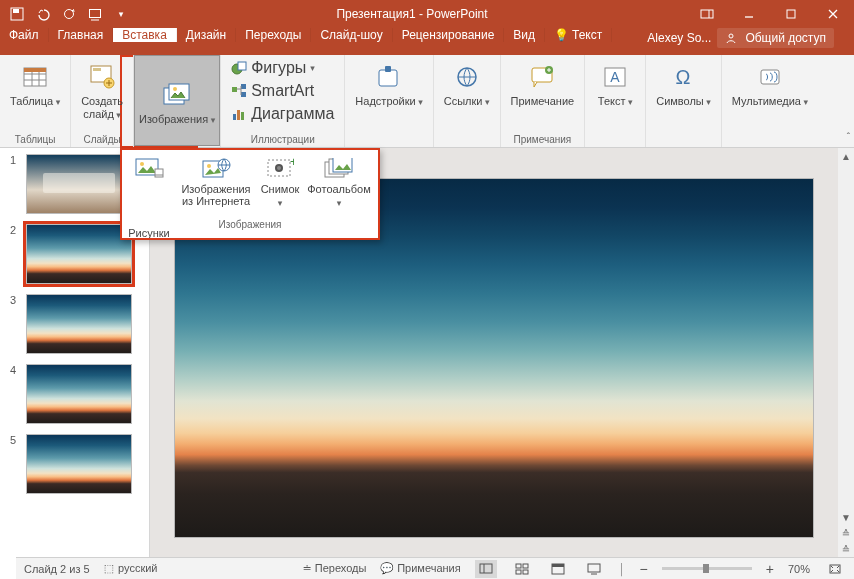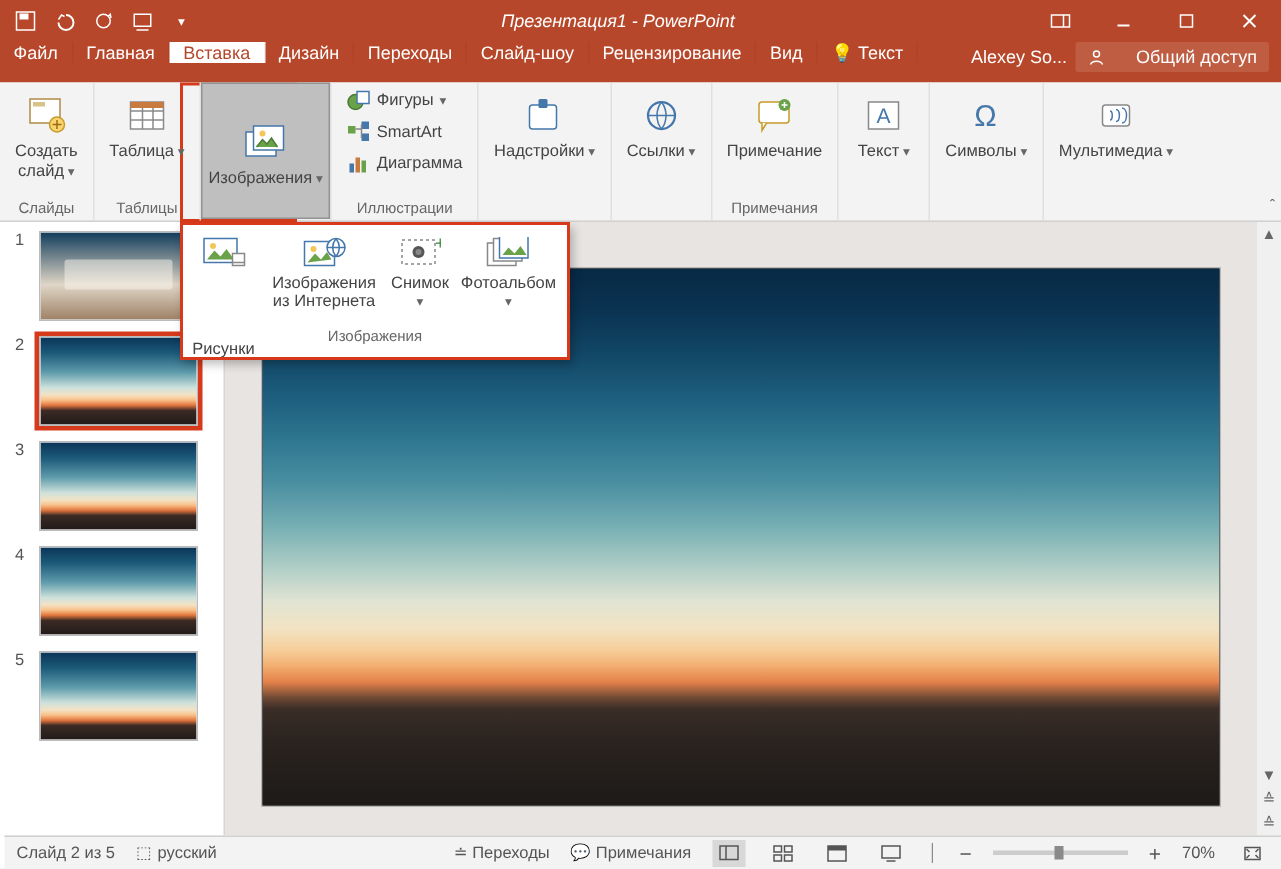--- a/index.html
+++ b/index.html
@@ -2,41 +2,41 @@
 <html><head>
 <meta charset="utf-8">
 <style>
   * { box-sizing: border-box; margin: 0; padding: 0; font-family: "Segoe UI", Tahoma, sans-serif; }
   body { width: 854px; height: 579px; background: #fff; overflow: hidden; font-size: 12px; }
 
   
   .titlebar { height: 28px; background: #b7472a; display: flex; align-items: center; color: #fff; }
   .qat { display: flex; align-items: center; gap: 4px; padding: 0 6px; }
   .qat-btn { width: 22px; height: 22px; display: flex; align-items: center; justify-content: center; color: #fff; }
-  .title-center { flex: 1; text-align: center; font-size: 12px; font-style: italic; }
+  .title-center { flex: 1; text-align: center; font-size: 12px; }
   .win-controls { display: flex; }
   .win-btn { width: 42px; height: 28px; display: flex; align-items: center; justify-content: center; color: #fff; }
 
   
   .tabsrow { height: 27px; background: #b7472a; display: flex; align-items: flex-start; color: #fff; font-size: 12px; }
   .tab { padding: 0 9px; display: flex; align-items: center; cursor: default; border-right: 1px solid rgba(0,0,0,0.05); }
   .tab.active { background: #ffffff; color: #b7472a; }
-  .tab-right { margin-left: auto; display: flex; align-items: center; gap: 6px; padding-right: 8px; }
-  .share-btn { background: rgba(255,255,255,0.12); padding: 3px 8px; border-radius: 2px; display:flex; align-items:center; gap:20px; }
+  .tab-right { margin-left: auto; display: flex; align-items: center; gap: 6px; padding-right: 20px; }
+  .share-btn { background: rgba(255,255,255,0.12); padding: 3px 8px; border-radius: 2px; display:flex; align-items:center; gap:8px; }
 
   
   .ribbon { height: 93px; background: #f3f3f3; border-bottom: 1px solid #d0d0d0; display: flex; position: relative; }
   .group { border-right: 1px solid #e0e0e0; padding: 2px 6px 0; display: flex; flex-direction: column; align-items: center; position: relative; height: 100%; }
   .group-content { flex: 1; display: flex; align-items: flex-start; gap: 2px; }
   .group-label { font-size: 10px; color: #666; padding-bottom: 2px; text-align: center; width: 100%; }
   .bigbtn { display: flex; flex-direction: column; align-items: center; justify-content: flex-start; padding: 4px 4px 0; min-width: 48px; text-align: center; line-height: 1.15; }
   .bigbtn.highlighted { background: #bfbfbf; border: 1px solid #939393; }
   .bigbtn .ico { width: 32px; height: 32px; display:flex; align-items:center; justify-content:center; color:#3b6aa0; }
   .bigbtn .lbl { font-size: 11px; color: #444; margin-top: 2px; }
-  .smallbtn { display: flex; align-items: center; gap: 4px; padding: 2px 4px; font-size: 11px; color: #444; }
+  .smallbtn { display: flex; align-items: center; gap: 4px; padding: 2px 4px; font-size: 16px; color: #444; }
   .smallcol { display: flex; flex-direction: column; gap: 1px; }
   .chev::after { content: " ▾"; font-size: 9px; color: #666; }
 
   
   .ribbon-highlight { position: absolute; border: 2px solid #d73a1b; pointer-events: none; }
 
   
   .gallery { position: absolute; top: 148px; left: 120px; width: 260px; height: 92px; background: #fff; border: 1px solid #c8c8c8; box-shadow: 2px 3px 6px rgba(0,0,0,0.25); z-index: 5; }
   .gallery-row { display: flex; height: 68px; padding-top: 4px; }
   .gallery-btn { flex: none; display: flex; flex-direction: column; align-items: center; justify-content: flex-start; padding: 2px 6px; font-size: 11px; color: #444; text-align: center; line-height: 1.1; }
@@ -60,21 +60,21 @@
   .slide-img { position:absolute; inset:0; background: linear-gradient(to bottom,
       #072a45 0%, #0b3352 8%, #124766 16%, #1d5e7e 24%, #2f7690 32%,
       #4a8fa1 40%, #76afb3 48%, #b2cfc7 56%, #e1e4d3 62%,
       #f2e3c3 67%, #f6cf9b 71%, #f3ae71 74%, #e4824a 77%,
       #6d4834 80%, #3b2d27 82%, #2a231f 88%, #1d1a18 100%); }
   .vscroll { width: 16px; background: #f0f0f0; display:flex; flex-direction:column; }
   .vscroll .arrow { height: 16px; display:flex; align-items:center; justify-content:center; color:#666; font-size:10px; }
   .vscroll .track { flex:1; background:#f0f0f0; }
 
   
-  .statusbar { position: absolute; bottom: 0; left: 3px; right: 0; height: 22px; background: #f3f3f3; border-top: 1px solid #d0d0d0; display: flex; align-items: center; font-size: 11px; color: #555; padding: 0 8px; gap: 14px; }
+  .statusbar { position: absolute; bottom: 0; left: 16px; right: 0; height: 22px; background: #f3f3f3; border-top: 1px solid #d0d0d0; display: flex; align-items: center; font-size: 11px; color: #555; padding: 0 8px; gap: 14px; }
   .statusbar .spacer { flex: 1; }
   .zoom-track { width: 90px; height: 3px; background: #ccc; position: relative; }
   .zoom-thumb { position:absolute; top:-3px; left:46%; width:6px; height:9px; background:#8a8a8a; }
   .view-btn { width: 22px; height: 18px; display:flex; align-items:center; justify-content:center; color:#555; }
   .view-btn.active { background: #d8d8d8; }
 
   svg { display:block; }
 </style>
 </head>
 <body>
@@ -159,47 +159,47 @@
 </div>
 
 <div class="ribbon">
   <div class="ribbon-highlight" style="top:0; left:120px; width:78px; height:93px;"></div>
 
   <div class="group">
     <div class="group-content">
       <div class="bigbtn">
         <div class="ico">
             <svg width="28" height="28">
+              <rect x="3" y="5" width="22" height="18" fill="#fff" stroke="#8a8a8a"></rect>
+              <path d="M3 11h22M3 17h22M11 5v18M18 5v18" stroke="#8a8a8a"></path>
+              <rect x="3" y="5" width="22" height="4" fill="#c97b3f"></rect>
+            </svg>
+          </div>
+        <div class="lbl chev">Таблица</div>
+      </div>
+    </div>
+    <div class="group-label">Таблицы</div>
+  </div>
+
+  <div class="group">
+    <div class="group-content">
+      <div class="bigbtn">
+        <div class="ico">
+            <svg width="28" height="28">
               <rect x="3" y="3" width="20" height="16" fill="#fff" stroke="#b08a47"></rect>
               <rect x="5" y="5" width="8" height="3" fill="#d7c38a"></rect>
               <circle cx="21" cy="20" r="5" fill="#f9d56f" stroke="#c79a2a"></circle>
               <path d="M21 17v6M18 20h6" stroke="#9a6d12"></path>
             </svg>
           </div>
         <div class="lbl chev" style="white-space:pre;">Создать
 слайд</div>
       </div>
     </div>
     <div class="group-label">Слайды</div>
-  </div>
-
-  <div class="group">
-    <div class="group-content">
-      <div class="bigbtn">
-        <div class="ico">
-            <svg width="28" height="28">
-              <rect x="3" y="5" width="22" height="18" fill="#fff" stroke="#8a8a8a"></rect>
-              <path d="M3 11h22M3 17h22M11 5v18M18 5v18" stroke="#8a8a8a"></path>
-              <rect x="3" y="5" width="22" height="4" fill="#c97b3f"></rect>
-            </svg>
-          </div>
-        <div class="lbl chev">Таблица</div>
-      </div>
-    </div>
-    <div class="group-label">Таблицы</div>
   </div>
 
   <div class="group" style="padding:0;">
     <div class="group-content">
       <div class="bigbtn highlighted" style="min-width:76px; height:91px; justify-content:center;">
         <div class="ico">
             <svg width="30" height="26">
               <rect x="2" y="6" width="20" height="16" fill="#fff" stroke="#4577aa"></rect>
               <rect x="7" y="2" width="20" height="16" fill="#fff" stroke="#4577aa"></rect>
               <circle cx="13" cy="7" r="2" fill="#f3c757"></circle>

